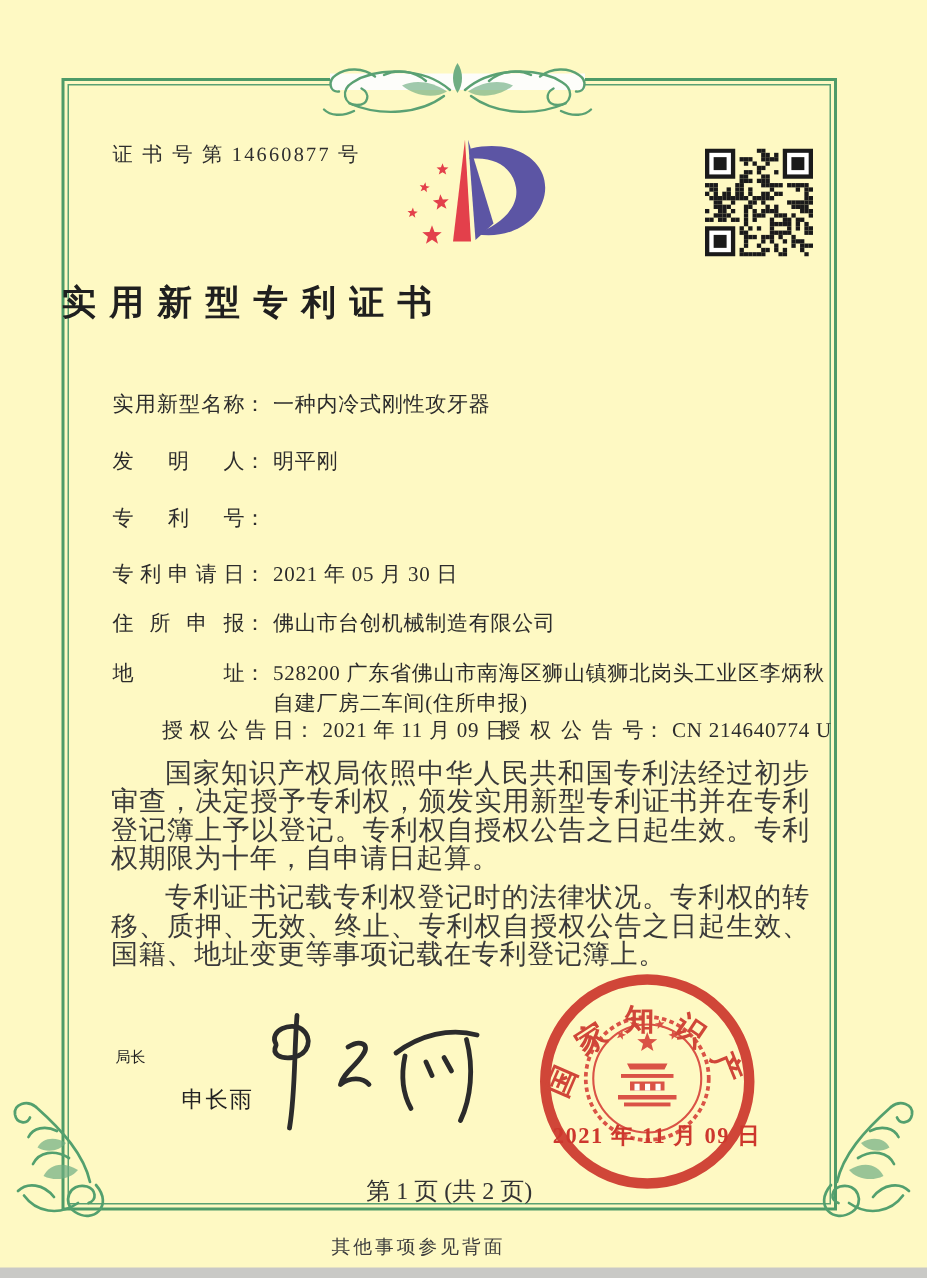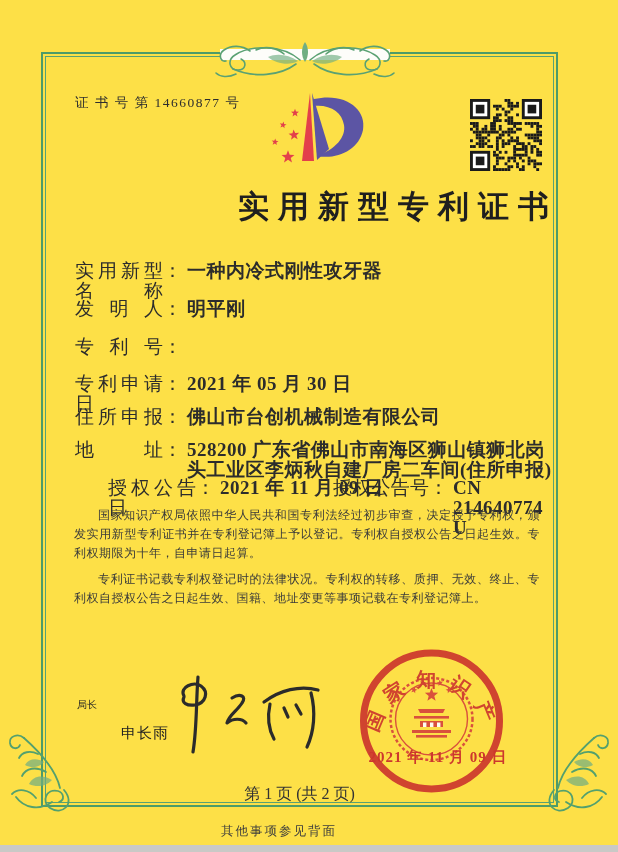--- a/index.html
+++ b/index.html
@@ -1,20 +1,20 @@
 <!DOCTYPE html>
 <html><head>
 <meta charset="utf-8">
 <style>
   * { margin:0; padding:0; box-sizing:border-box; }
   html,body { background:#e9e9e6; }
   body { font-family:"Liberation Serif","DejaVu Serif",serif; }
   .page {
     position:relative; width:618px; height:852px; margin:0 auto;
-    background:#fde047; overflow:hidden;
+    background:#fef9c3; overflow:hidden;
     box-shadow:0 0 6px rgba(0,0,0,.25);
   }
   .photo-bottom-edge{ position:absolute; left:0; bottom:0; width:100%; height:7px;
     background:#c9c9c6; }
   
   .frame {
     position:absolute; left:41px; top:52px; width:517px; height:755px;
     border:2.5px solid #4e9b68;
   }
   .frame-inner {
@@ -23,37 +23,37 @@
   }
   svg.ornament { position:absolute; }
   .orn-top { left:214px; top:34px; width:182px; height:52px; }
   .orn-bl  { left:4px;  top:728px; width:82px; height:88px; transform:scaleX(-1); }
   .orn-br  { left:532px; top:728px; width:82px; height:88px; }
   
   .cert-no { position:absolute; left:75px; top:94px; font-size:13.5px;
     letter-spacing:1.5px; color:#2e2e2e; }
   .logo { position:absolute; left:250px; top:87px; width:125px; height:86px; }
   .qr { position:absolute; left:470px; top:99px; width:72px; height:72px; }
-  .title { position:absolute; left:41px; top:186px; width:517px; text-align:right;
-    font-size:31px; font-weight:bold; letter-spacing:9px; color:#1f1f1f; }
-  
-  .row { position:absolute; left:75px; right:60px; font-size:19px; color:#2c2c2c;
+  .title { position:absolute; left:41px; top:186px; width:517px; text-align:left;
+    font-size:23px; font-weight:bold; letter-spacing:9px; color:#1f1f1f; }
+  
+  .row { position:absolute; left:75px; right:60px; font-size:14px; color:#2c2c2c;
     display:flex; align-items:flex-start; line-height:20px; }
   .lbl { display:inline-block; width:88px; text-align:justify; text-align-last:justify;
     flex:0 0 88px; }
   .colon { flex:0 0 auto; }
-  .val { margin-left:5px; flex:1; letter-spacing:.5px;font-weight:bold; }
+  .val { margin-left:5px; flex:1; letter-spacing:.5px; }
   .r0{top:261px}.r1{top:299px}.r2{top:337px}.r3{top:374px}.r4{top:407px}.r5{top:440px}
   .r6{top:478px}
   .grant-pair { position:absolute; top:0; display:flex; line-height:20px;margin-left:33px; }
   .gp2 { left:225px; }
   .gp2 .lbl { width:96px; flex-basis:96px; }
   
   .paras { position:absolute; left:74px; top:506px; width:466px; }
-  .paras p { font-size:12px; line-height:19px; color:#3a3a3a; text-indent:2em;
+  .paras p { font-size:18px; line-height:19px; color:#3a3a3a; text-indent:2em;
     text-align:justify; letter-spacing:.5px; margin-bottom:7px; }
   
   .signer-title { position:absolute; left:77px; top:698px; font-size:10px; color:#222; }
   .signer-name  { position:absolute; left:77px; top:724px; font-size:15px; color:#222; letter-spacing:1px;margin-left:44px;}
   .signature { position:absolute; left:168px; top:672px; width:160px; height:88px; }
   .seal { position:absolute; left:354px; top:645px; width:155px; height:160px; opacity:.92; }
   .seal-date { position:absolute; left:352px; top:748px; width:172px; text-align:center;
     font-size:15px; color:#cd372d; letter-spacing:1px; font-weight:bold; }
   
   .page-info { position:absolute; left:41px; top:784px; width:517px; text-align:center;

